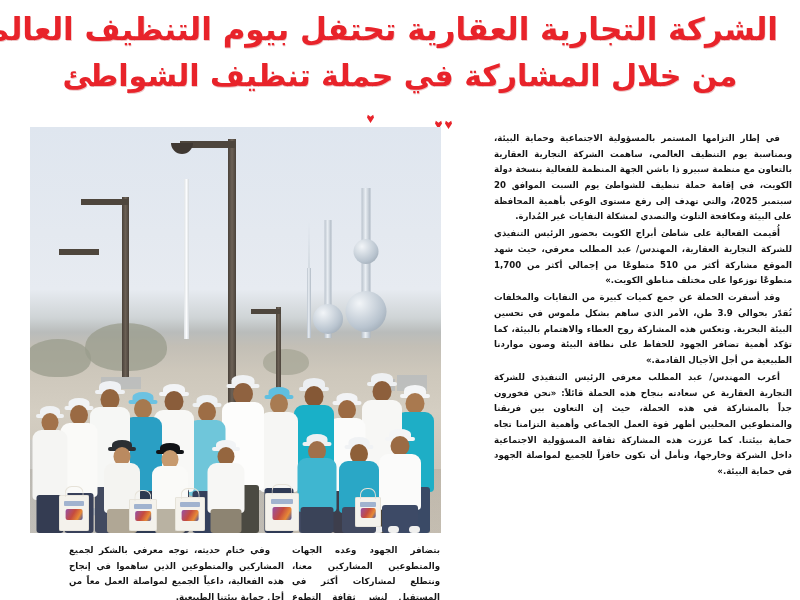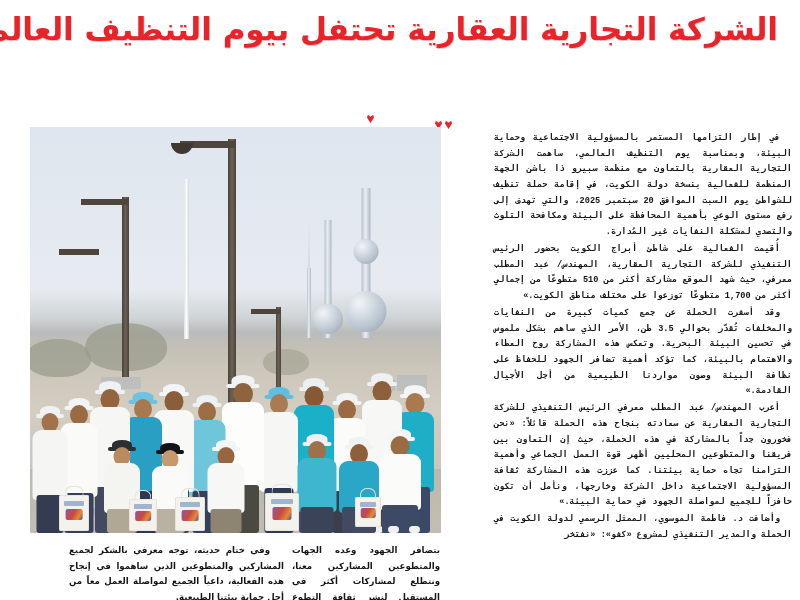--- a/index.html
+++ b/index.html
@@ -214,21 +214,21 @@
     top: 131px;
     width: 298px;
     direction: rtl;
     text-align: justify;
     color: #151515;
     font-size: 8.6px;
     line-height: 1.82;
     font-weight: bold;
     letter-spacing: 0;
   }
-  .col-main p { margin: 0 0 1.5px 0; text-align: justify; text-justify: inter-word; font-family: Liberation Mono, monospace; }
+  .col-main p { margin: 0 0 1.5px 0; text-align: justify; text-justify: inter-word; }
   .col-main p.ind { text-indent: 12px; }
 
   .caption-row {
     position: absolute;
     left: 0; right: 0;
     top: 543px;
     height: 57px;
   }
 
   .col-cap-mid {
@@ -268,20 +268,21 @@
     clip-path: polygon(50% 100%, 0 38%, 12% 8%, 50% 30%, 88% 8%, 100% 38%);
   }
 </style>
 </head>
 <body>
 
 <div class="page">
 
   <h1 class="headline">
     <span class="hl-line l1">الشركة التجارية العقارية تحتفل بيوم التنظيف العالمي</span>
+    <span class="hl-line l2">من خلال المشاركة في حملة تنظيف الشواطئ</span>
   </h1>
 
   <div class="accent-marks">
     <i style="right:0;top:2px;"></i>
     <i style="right:10px;top:2px;"></i>
     <i style="right:78px;top:-4px;"></i>
   </div>
 
   <figure class="photo-wrap">
     <div class="photo">
@@ -482,23 +483,22 @@
             <div class="strip"></div>
             <div class="logo"></div>
         </div>
       </div>
     </div>
   </figure>
 
   <div class="col-main">
     <p class="ind">في إطار التزامها المستمر بالمسؤولية الاجتماعية وحماية البيئة، وبمناسبة يوم التنظيف العالمي، ساهمت الشركة التجارية العقارية بالتعاون مع منظمة سبيرو ذا باشن الجهة المنظمة للفعالية بنسخة دولة الكويت، في إقامة حملة تنظيف للشواطئ يوم السبت الموافق 20 سبتمبر 2025، والتي تهدف إلى رفع مستوى الوعي بأهمية المحافظة على البيئة ومكافحة التلوث والتصدي لمشكلة النفايات غير المُدارة.</p>
     <p class="ind">أُقيمت الفعالية على شاطئ أبراج الكويت بحضور الرئيس التنفيذي للشركة التجارية العقارية، المهندس/ عبد المطلب معرفي، حيث شهد الموقع مشاركة أكثر من 510 متطوعًا من إجمالي أكثر من 1,700 متطوعًا توزعوا على مختلف مناطق الكويت.»</p>
-    <p class="ind">وقد أسفرت الحملة عن جمع كميات كبيرة من النفايات والمخلفات تُقدّر بحوالي 3.5 طن، الأمر الذي ساهم بشكل ملموس في تحسين البيئة البحرية. وتعكس هذه المشاركة روح العطاء والاهتمام بالبيئة، كما تؤكد أهمية تضافر الجهود للحفاظ على نظافة البيئة وصون مواردنا الطبيعية من أجل الأجيال القادمة.»</p>
+    <p class="ind">وقد أسفرت الحملة عن جمع كميات كبيرة من النفايات والمخلفات تُقدّر بحوالي 3.9 طن، الأمر الذي ساهم بشكل ملموس في تحسين البيئة البحرية. وتعكس هذه المشاركة روح العطاء والاهتمام بالبيئة، كما تؤكد أهمية تضافر الجهود للحفاظ على نظافة البيئة وصون مواردنا الطبيعية من أجل الأجيال القادمة.»</p>
     <p class="ind">أعرب المهندس/ عبد المطلب معرفي الرئيس التنفيذي للشركة التجارية العقارية عن سعادته بنجاح هذه الحملة قائلاً: «نحن فخورون جداً بالمشاركة في هذه الحملة، حيث إن التعاون بين فريقنا والمتطوعين المحليين أظهر قوة العمل الجماعي وأهمية التزامنا تجاه حماية بيئتنا. كما عززت هذه المشاركة ثقافة المسؤولية الاجتماعية داخل الشركة وخارجها، ونأمل أن تكون حافزاً للجميع لمواصلة الجهود في حماية البيئة.»</p>
-    <p class="ind">وأضافت د. فاطمة الموسوي، الممثل الرسمي لدولة الكويت في الحملة والمدير التنفيذي لمشروع «كفو»: «نفتخر</p>
   </div>
 
   <div class="caption-row">
     <div class="col-cap-mid">
       <p>بتضافر الجهود وعده الجهات والمتطوعين المشاركين معنا، ونتطلع لمشاركات أكثر في المستقبل لنشر ثقافة التطوع وخدمة المجتمع.»</p>
     </div>
     <div class="col-cap-left">
       <p class="ind">وفي ختام حديثه، توجه معرفي بالشكر لجميع المشاركين والمتطوعين الذين ساهموا في إنجاح هذه الفعالية، داعياً الجميع لمواصلة العمل معاً من أجل حماية بيئتنا الطبيعية.</p>
     </div>
   </div>

